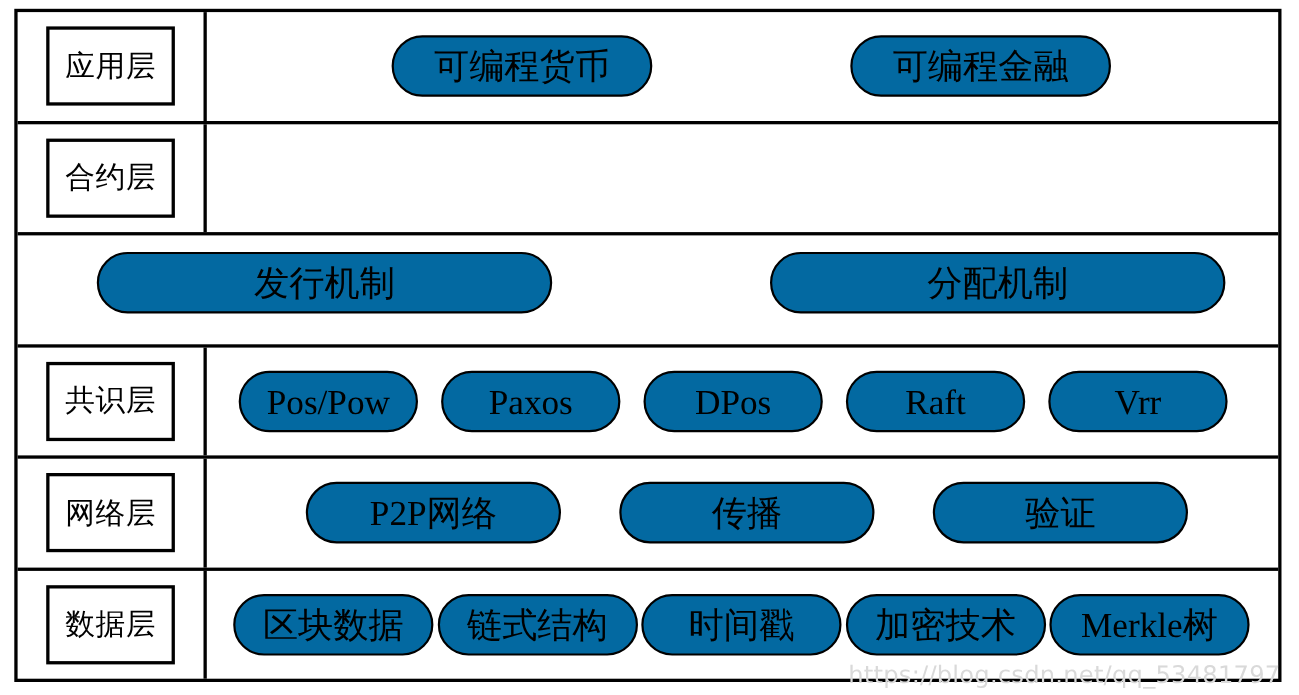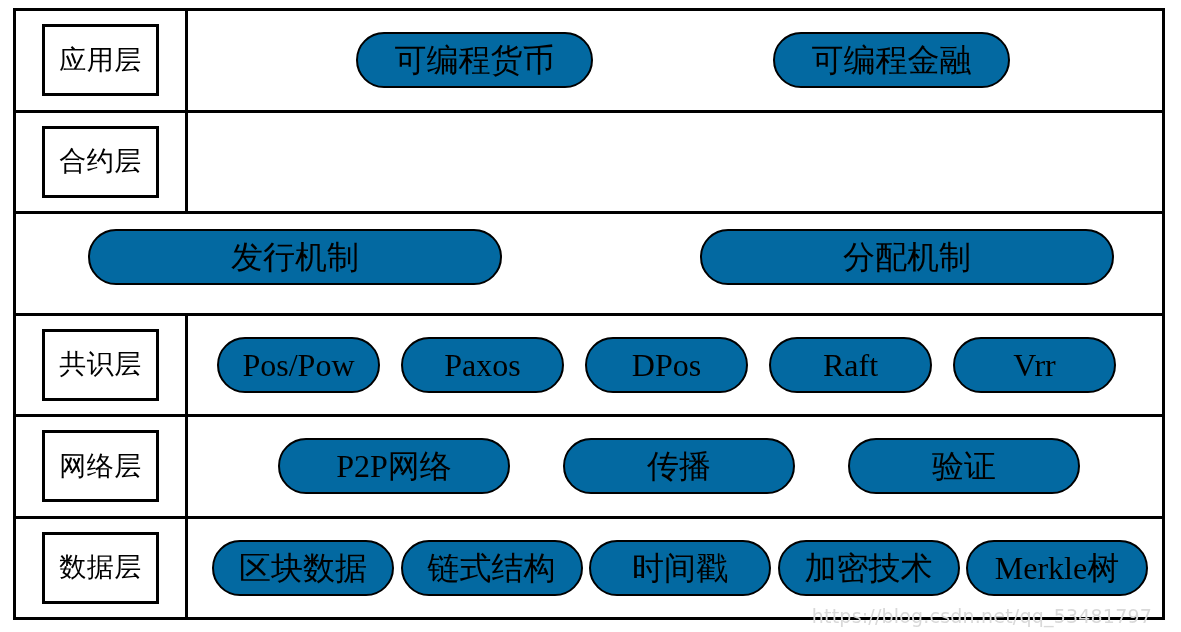--- a/index.html
+++ b/index.html
@@ -125,33 +125,33 @@
     justify-content: space-between;
     padding: 0 82px 0 90px;
   }
   .row-network .pill {
     width: 232px;
   }
 
   
   .row-five-data .layer-content-cell {
     justify-content: space-between;
-    padding: 0 14px 0 24px;
+    padding: 0 26px 0 24px;
   }
   .row-five-data .pill {
     width: 182px;
   }
 
   
   #watermark {
     position: absolute;
-    right: 29px;
+    right: 17px;
     bottom: 5px;
     font-family: "DejaVu Sans", "Liberation Sans", sans-serif;
-    font-size: 19px;
+    font-size: 22px;
     color: #d9d9d9;
     letter-spacing: 0.2px;
     white-space: nowrap;
     pointer-events: none;
     z-index: 5;
   }
 </style>
 </head>
 <body>
 

